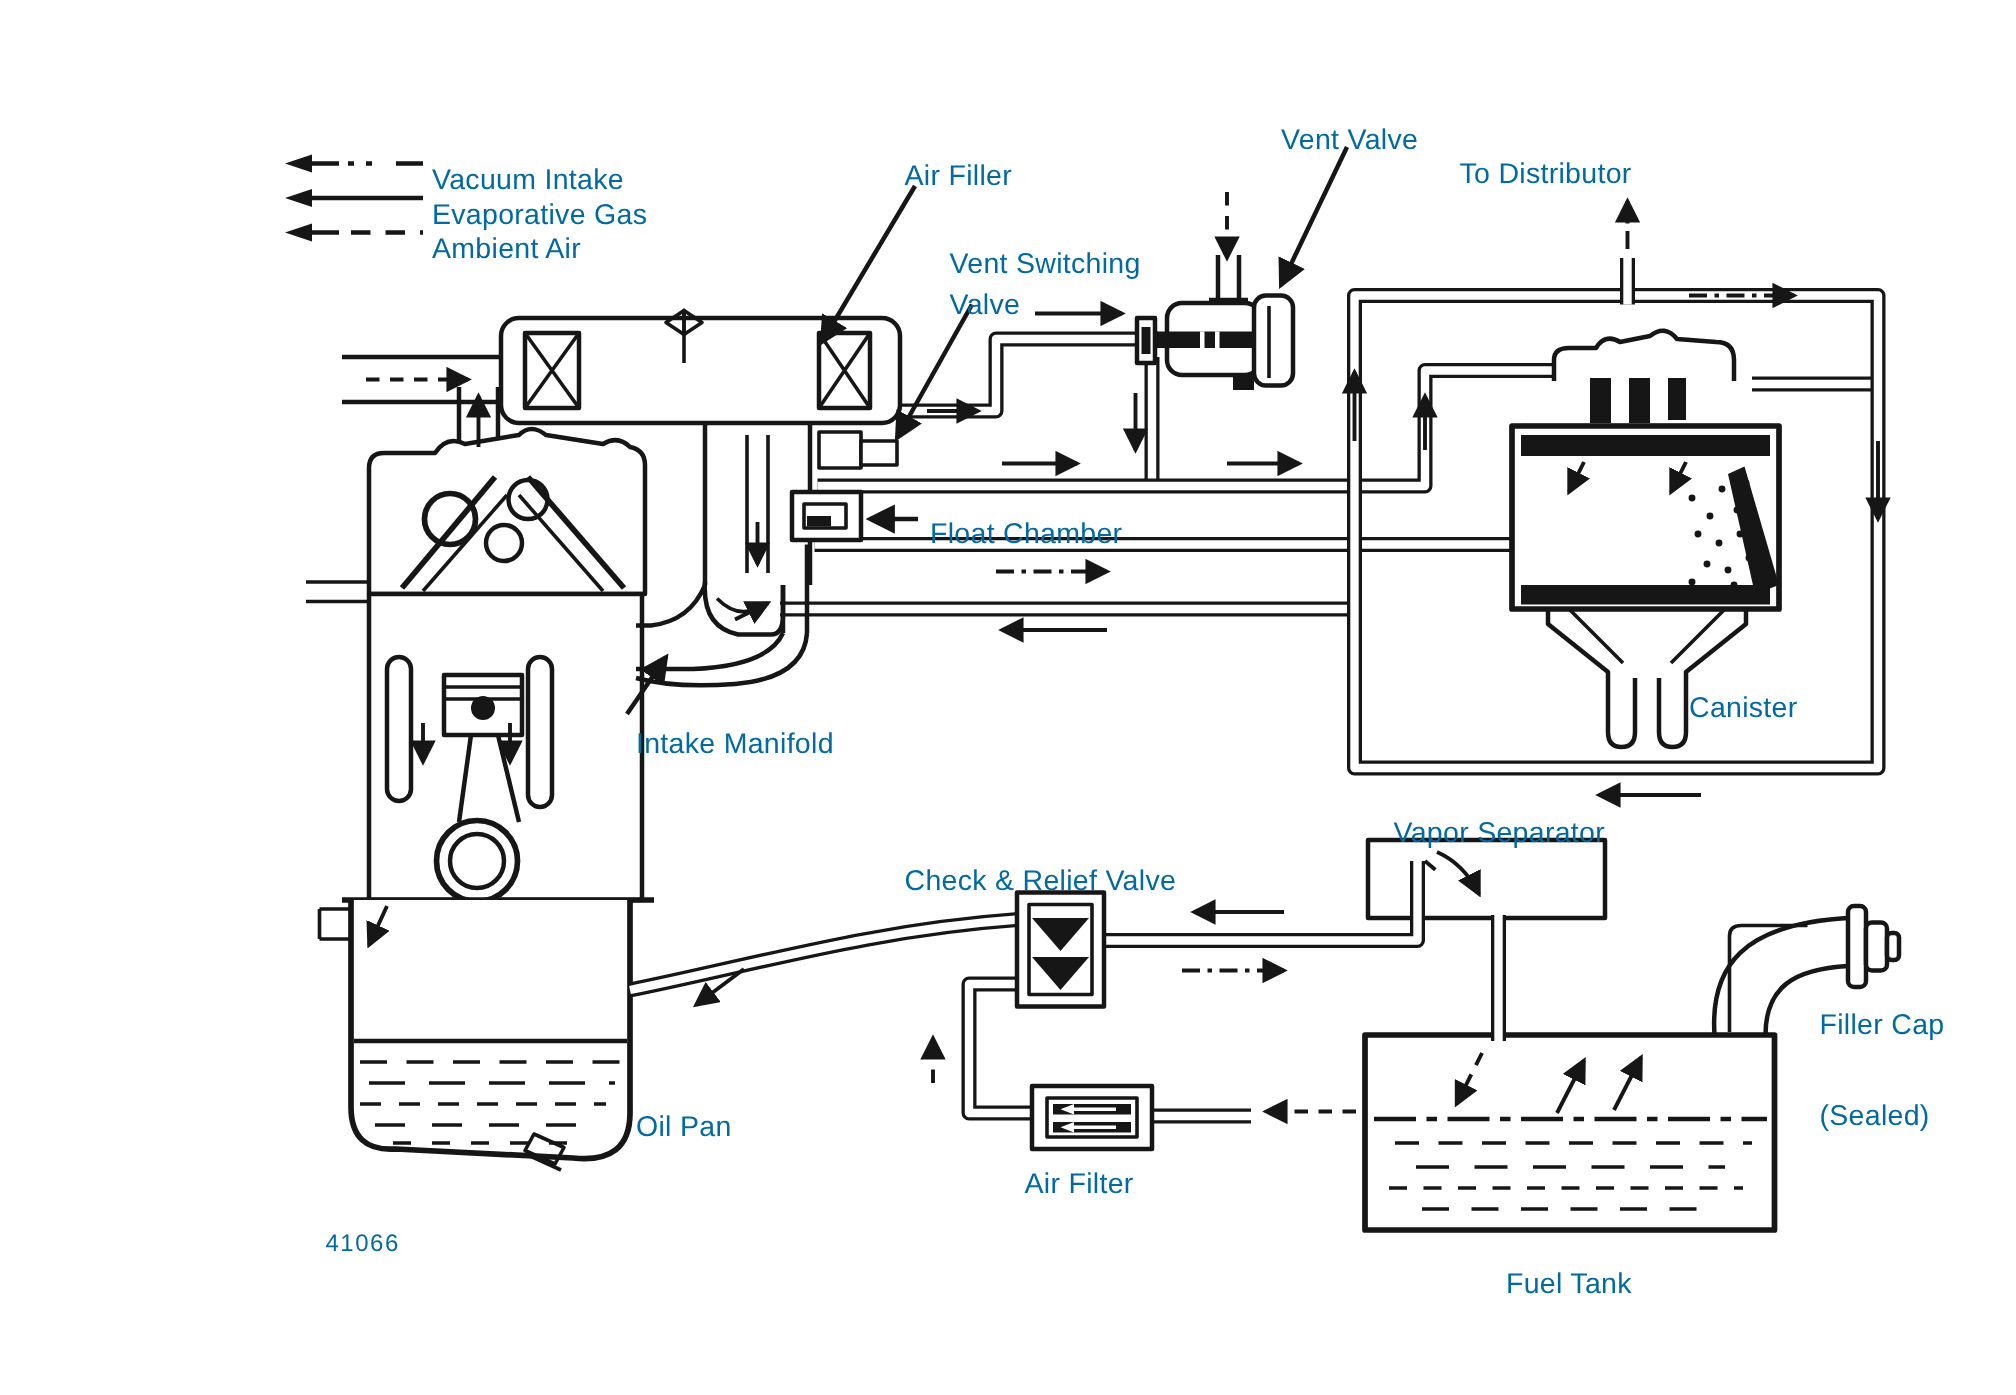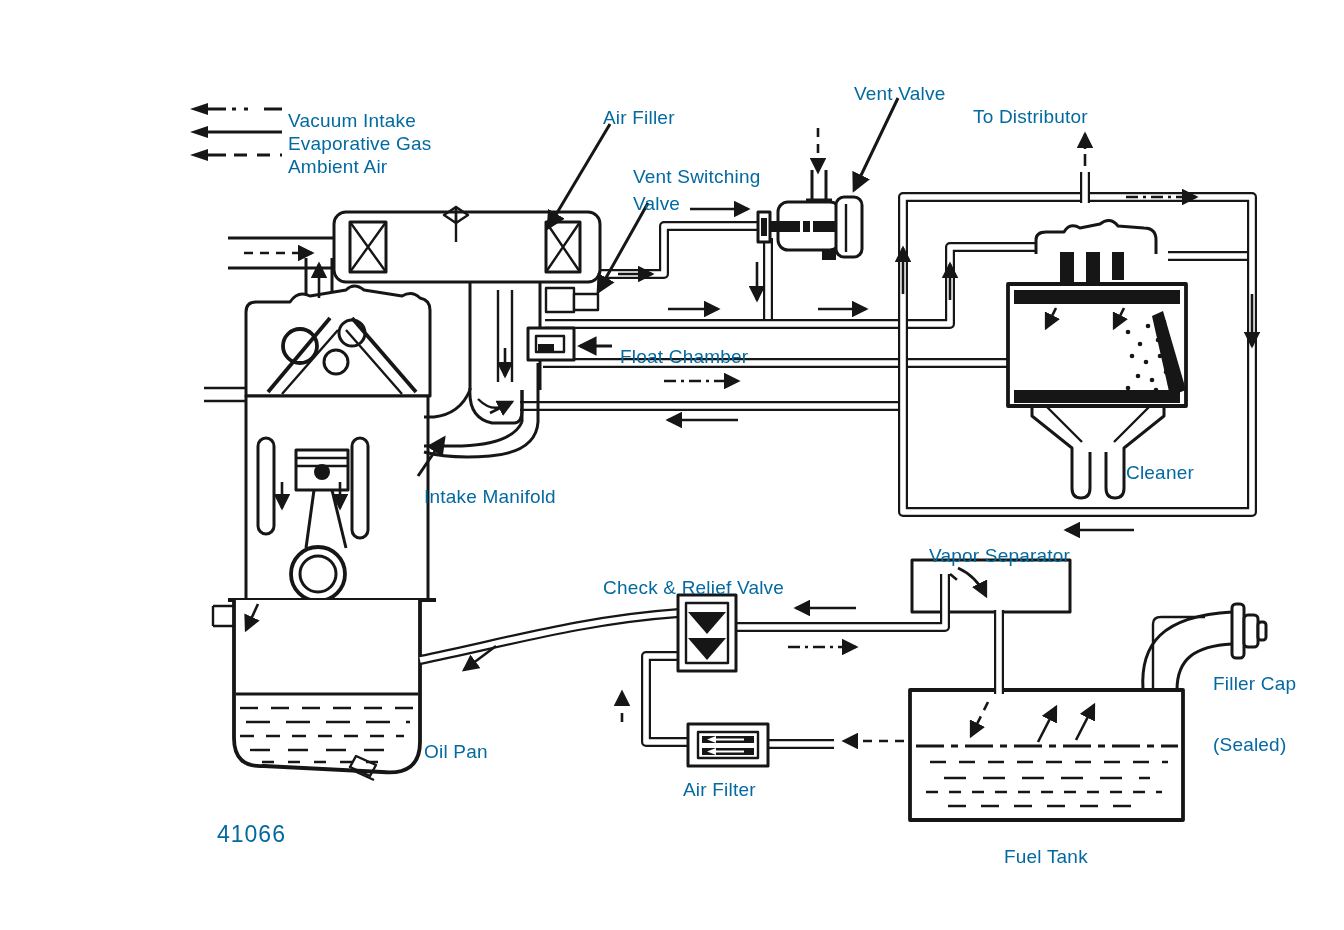--- a/index.html
+++ b/index.html
@@ -1,20 +1,20 @@
 <!DOCTYPE html>
 <html><head>
 <meta charset="utf-8">
 <style>
   html,body{margin:0;padding:0;background:#ffffff;}
   .stage{position:relative;width:1344px;height:930px;background:#ffffff;overflow:hidden;
          font-family:"Liberation Sans","DejaVu Sans",sans-serif;color:#161616;}
   .stage svg{position:absolute;left:0;top:0;}
   .lbl{position:absolute;font-size:19px;line-height:1.05;letter-spacing:.2px;color:#0369a1;white-space:nowrap;margin-top:10px;}
-  .fignum{font-size:23px;letter-spacing:1px;}
+  .fignum{font-size:16px;letter-spacing:1px;}
   
   .po{stroke:#161616;stroke-width:10;fill:none;stroke-linejoin:round;stroke-linecap:butt}
   .pi{stroke:#ffffff;stroke-width:5.6;fill:none;stroke-linejoin:round;stroke-linecap:butt}
   .s2{stroke:#161616;stroke-width:2.4;fill:none;stroke-linejoin:round}
   .s3{stroke:#161616;stroke-width:3;fill:none;stroke-linejoin:round}
   .s4{stroke:#161616;stroke-width:3.8;fill:none;stroke-linejoin:round}
   .fw{fill:#ffffff}
   .fb{fill:#161616;stroke:none}
   .ar{stroke:#161616;stroke-width:2.6;fill:none}
   .ld{stroke:#161616;stroke-width:3;fill:none}
@@ -304,21 +304,21 @@
 <div class="lbl" style="left:288px;top:124px">Evaporative Gas</div>
 <div class="lbl" style="left:288px;top:147px">Ambient Air</div>
 
 <div class="lbl" style="left:603px;top:98px">Air Filler</div>
 <div class="lbl" style="left:854px;top:74px">Vent Valve</div>
 <div class="lbl" style="left:973px;top:97px">To Distributor</div>
 <div class="lbl" style="left:633px;top:157px">Vent Switching</div>
 <div class="lbl" style="left:633px;top:184px">Valve</div>
 <div class="lbl" style="left:620px;top:337px">Float Chamber</div>
 <div class="lbl" style="left:424px;top:477px">Intake Manifold</div>
-<div class="lbl" style="left:1126px;top:453px">Cleaner</div>
+<div class="lbl" style="left:1126px;top:453px">Canister</div>
 <div class="lbl" style="left:929px;top:536px">Vapor Separator</div>
 <div class="lbl" style="left:603px;top:568px">Check &amp; Relief Valve</div>
 <div class="lbl" style="left:424px;top:732px">Oil Pan</div>
 <div class="lbl" style="left:683px;top:770px">Air Filter</div>
 <div class="lbl" style="left:1213px;top:664px">Filler Cap</div>
 <div class="lbl" style="left:1213px;top:725px">(Sealed)</div>
 <div class="lbl" style="left:1004px;top:837px">Fuel Tank</div>
 <div class="lbl fignum" style="left:217px;top:812px">41066</div>
 
 </div>

